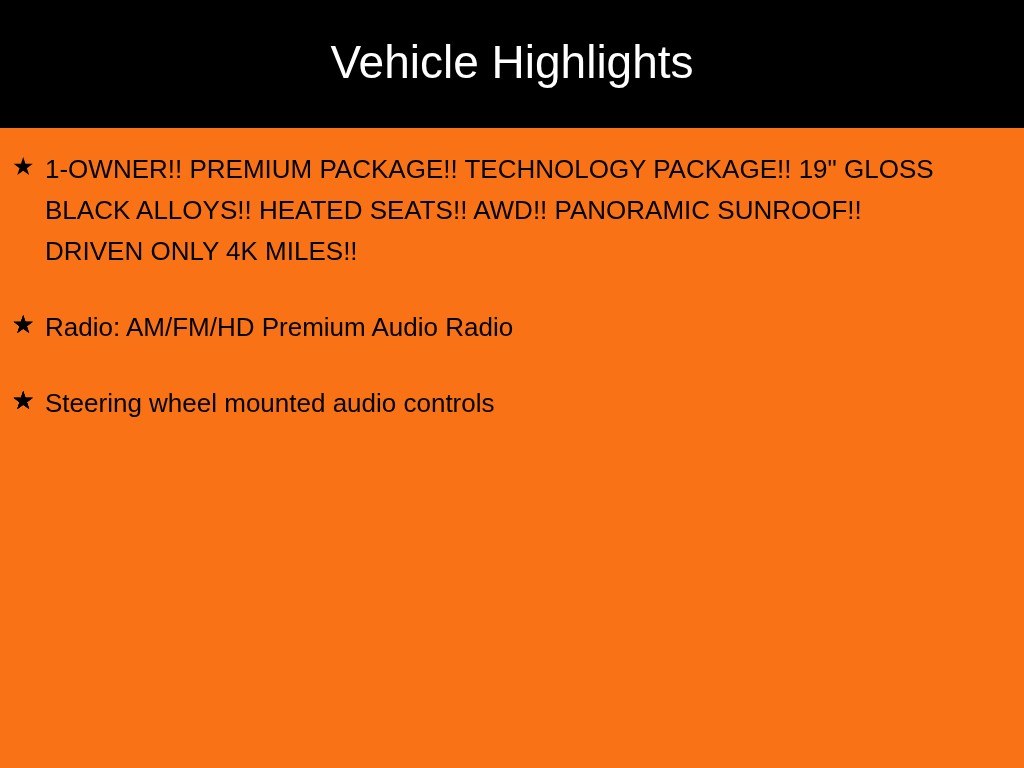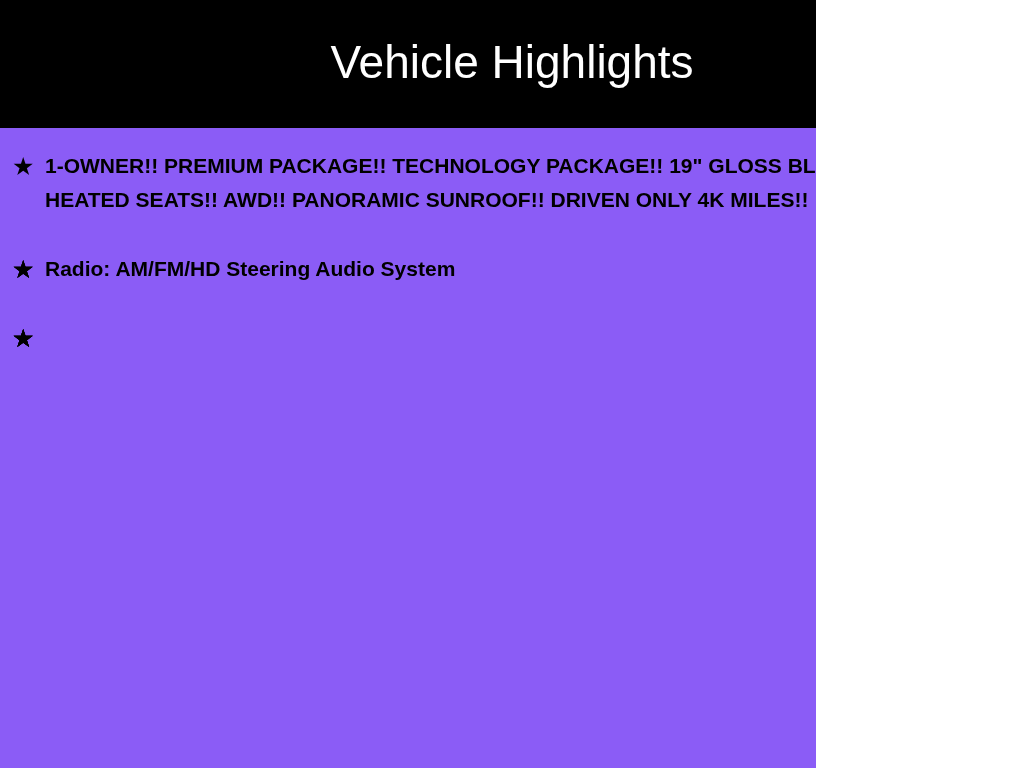--- a/index.html
+++ b/index.html
@@ -10,23 +10,23 @@
   body {
     width: 1024px;
     height: 768px;
     background: #ffffff;
     font-family: "Liberation Sans", sans-serif;
     overflow: hidden;
   }
 
   #page {
     position: relative;
-    width: 816px;
+    width: 1024px;
     height: 768px;
-    background: #8b5cf6;
+    background: #f97316;
     overflow: hidden;
   }
 
   
   .header-bar {
     position: absolute;
     left: 0;
     top: 0;
     width: 1024px;
     height: 128px;
@@ -81,23 +81,23 @@
     font-size: 25px;
     line-height: 35px;
     color: #000000;
     text-align: left;
     user-select: none;
   }
 
   .highlight-text {
     display: block;
     font-family: "Liberation Sans", sans-serif;
-    font-size: 21px;
-    font-weight: 700;
-    line-height: 34px;
+    font-size: 26px;
+    font-weight: 400;
+    line-height: 41px;
     color: #000000;
     letter-spacing: 0px;
     word-spacing: 0px;
   }
 
   
   .highlights-list .highlight-item:first-child {
     margin-top: 21px;
   }
 </style>
@@ -120,34 +120,35 @@
     <li class="highlight-item">
       <span class="bullet-star">★</span>
     </li>
 
     <li class="highlight-item">
       <span class="bullet-star">★</span>
     </li>
 
     <li class="highlight-item">
       <span class="bullet-star">★</span>
-      <span class="highlight-text">Radio: AM/FM/HD Steering Audio System</span>
+      <span class="highlight-text">Radio: AM/FM/HD Premium Audio Radio</span>
     </li>
 
     <li class="highlight-item">
       <span class="bullet-star">★</span>
     </li>
 
     <li class="highlight-item">
       <span class="bullet-star">★</span>
     </li>
 
     <li class="highlight-item">
       <span class="bullet-star">★</span>
     </li>
 
     <li class="highlight-item">
       <span class="bullet-star">★</span>
+      <span class="highlight-text">Steering wheel mounted audio controls</span>
     </li>
 
   </ul>
 
 </div>
 
 </body></html>

